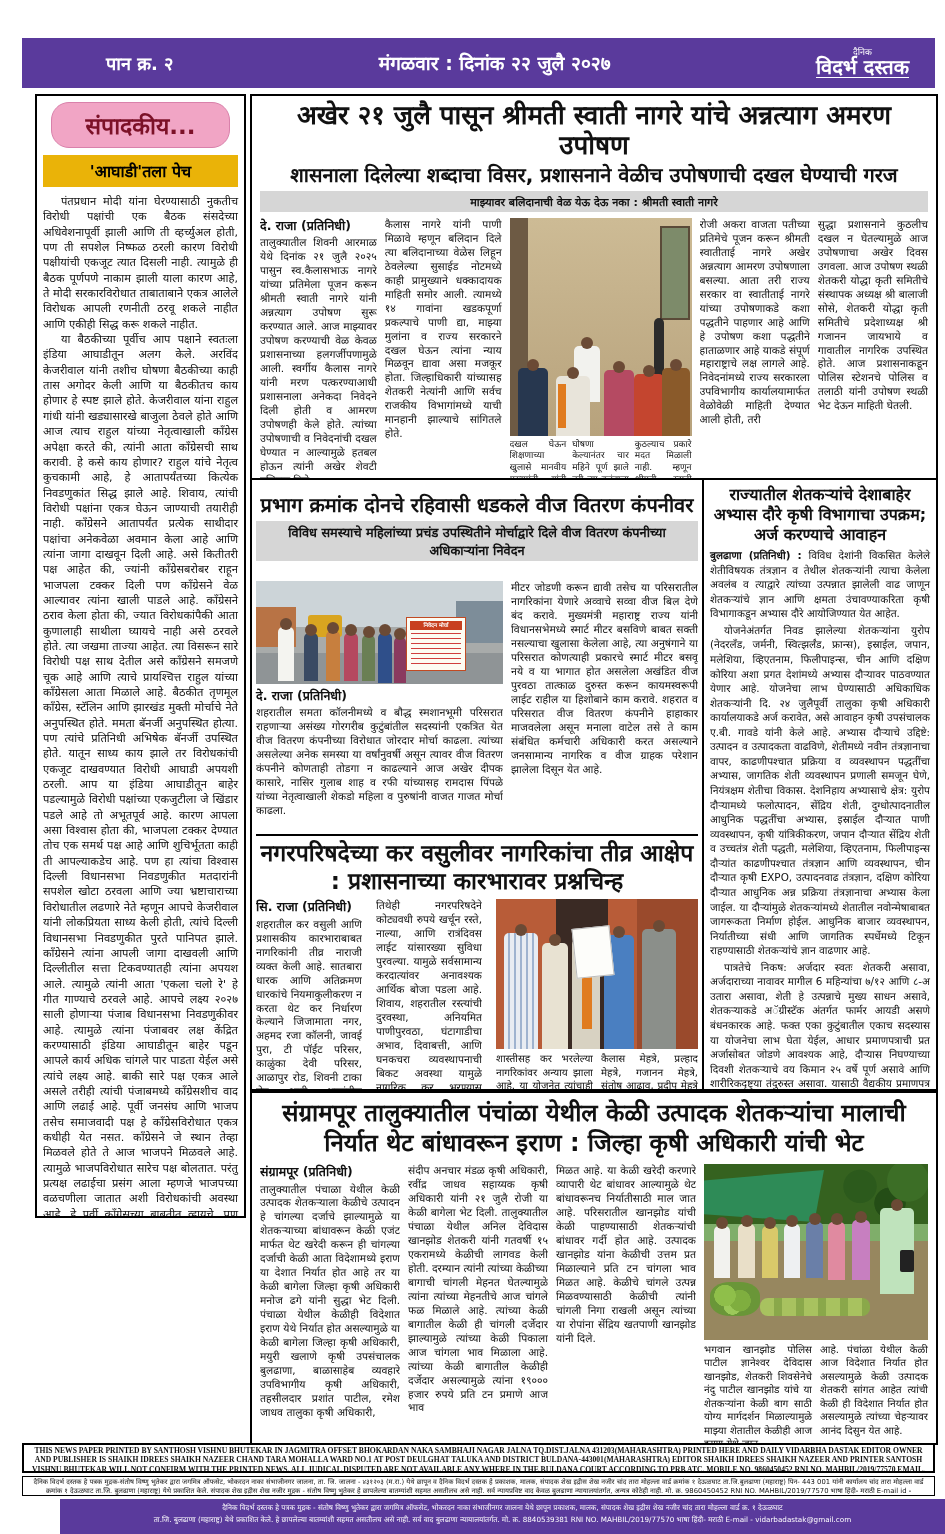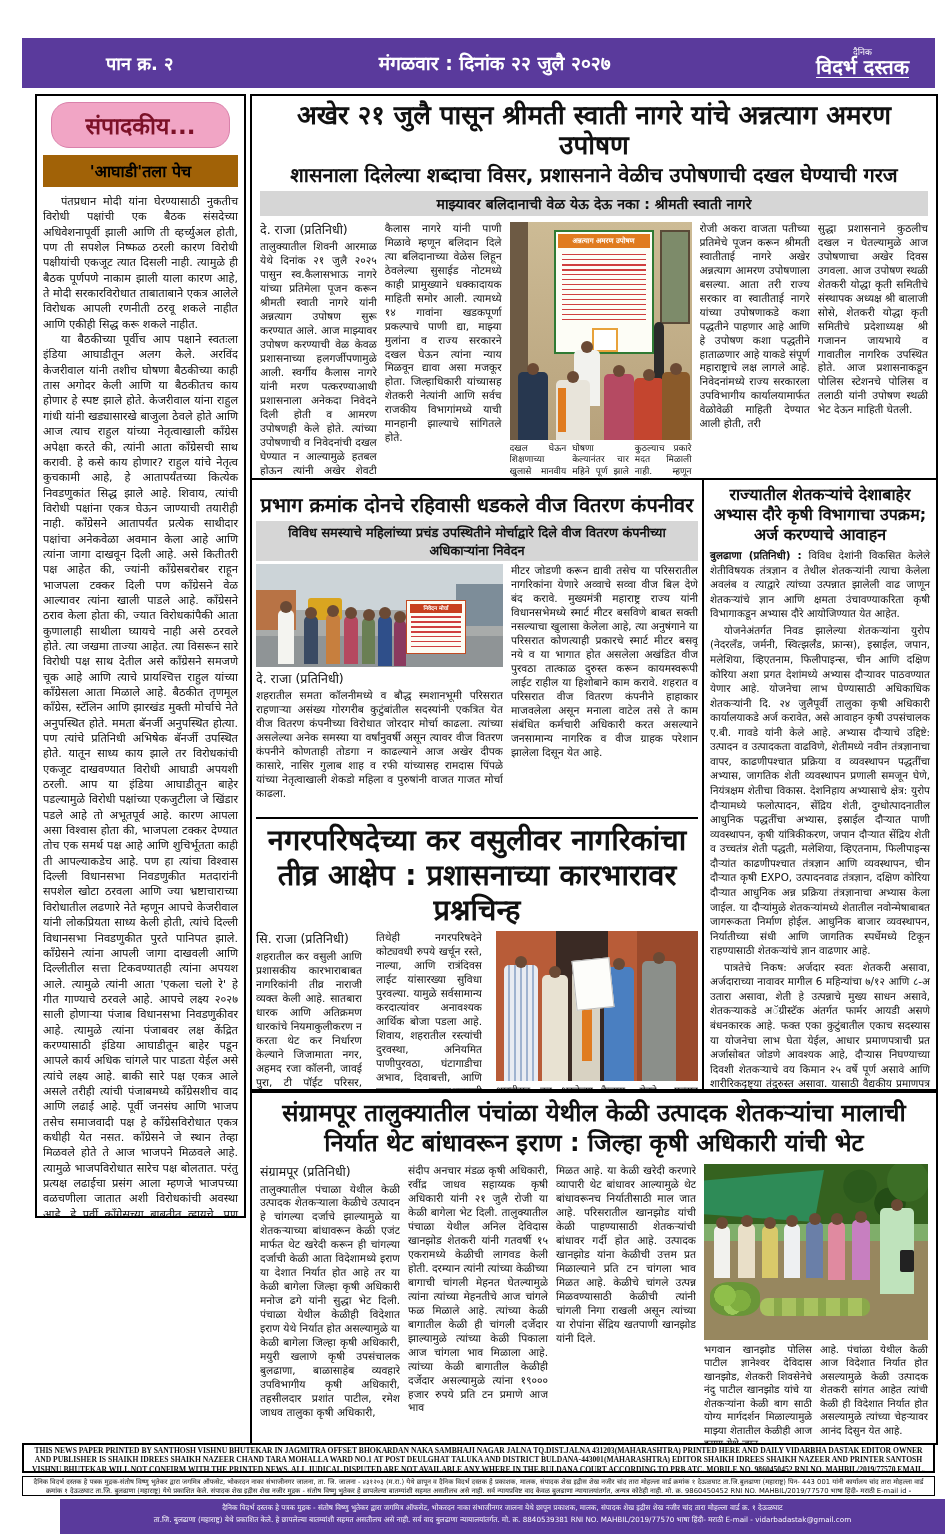--- a/index.html
+++ b/index.html
@@ -11,43 +11,43 @@
   .topbar .pageno{margin-left:84px;font-size:18px;font-weight:bold;}
   .topbar .date{flex:1;text-align:center;font-size:19px;font-weight:bold;}
   .masthead{margin-right:26px;text-align:center;line-height:1;}
   .masthead .small{font-size:9px;display:block;}
   .masthead .big{font-size:20px;font-weight:bold;display:block;border-bottom:1px solid #fff;}
   
   .editorial{position:absolute;left:35px;top:94px;width:211px;height:1124px;border:2px solid #000;
              box-sizing:border-box;padding:4px 6px;overflow:hidden;}
   .ed-pink{margin:2px 8px;background:#f1a5c5;border:1px solid #d髙;border:1px solid #d981ab;border-radius:18px;
            color:#7c1128;font-size:23px;font-weight:bold;text-align:center;padding:6px 2px;}
-  .ed-cyan{margin:7px 0;background:#a16207;font-size:16px;font-weight:bold;text-align:center;padding:5px 2px;color:#000;}
+  .ed-cyan{margin:7px 0;background:#eab308;font-size:16px;font-weight:bold;text-align:center;padding:5px 2px;color:#000;}
   .ed-body{font-size:11.2px;line-height:1.37;text-align:justify;}
   .ed-body p{margin:0;text-indent:18px;}
   
   .main{position:absolute;left:250px;top:94px;width:688px;}
   .box{border:2px solid #000;box-sizing:border-box;}
   .a1{height:386px;overflow:hidden;}
   .a1 .h1{font-size:26px;font-weight:bold;text-align:center;line-height:1.15;padding:5px 8px 0;}
   .a1 .h2{font-size:20px;font-weight:bold;text-align:center;line-height:1.15;padding:3px 8px;}
   .subbar{background:#d6d6d6;font-weight:bold;text-align:center;margin:1px 8px;padding:3px 2px;}
-  .a1 .subbar{font-size:14px;}
+  .a1 .subbar{font-size:11px;}
   .cols{display:flex;gap:8px;padding:5px 8px;}
   .ncol{font-size:10.6px;line-height:1.32;text-align:justify;overflow:hidden;}
-  .byline{font-size:12.5px;font-weight:normal;margin:0 0 2px;}
+  .byline{font-size:12.5px;font-weight:bold;margin:0 0 2px;}
   
   .middle{display:flex;height:611px;border-left:2px solid #000;border-right:2px solid #000;
           border-bottom:2px solid #000;box-sizing:border-box;overflow:hidden;}
   .mid-left{width:452px;border-right:2px solid #000;box-sizing:border-box;padding:9px 4px;}
   .mid-right{flex:1;padding:2px 6px;overflow:hidden;}
   .a2h{font-size:20px;font-weight:bold;text-align:center;padding:2px 0;}
-  .a2sub{background:#d6d6d6;font-size:12.8px;font-weight:bold;text-align:center;padding:2px;margin:1px 0 3px;}
+  .a2sub{background:#d6d6d6;font-size:12.8px;font-weight:bold;text-align:center;padding:2px;margin:1px 0 20px;}
   .a2row{display:flex;gap:8px;height:255px;border-bottom:2px solid #000;padding-bottom:4px;box-sizing:border-box;}
-  .a3h{font-size:29px;font-weight:bold;text-align:center;line-height:1.2;padding:4px 2px;}
+  .a3h{font-size:23px;font-weight:bold;text-align:center;line-height:1.2;padding:4px 2px;}
   .a4h{font-size:16px;font-weight:bold;text-align:center;line-height:1.25;padding:3px 0;}
   .a4body{font-size:10.4px;line-height:1.4;text-align:justify;}
   .a4body p{margin:0 0 2px;text-indent:14px;}
   .a4body p.first{text-indent:0;}
   
   .a5{height:354px;margin-top:0;overflow:hidden;}
   .a5h{font-size:24px;font-weight:bold;text-align:center;line-height:1.25;padding:5px 26px 2px;}
   
   .f1{position:absolute;left:22px;top:1443px;width:913px;height:30px;border:2px solid #000;box-sizing:border-box;
       font-family:"Liberation Serif",serif;font-weight:bold;font-size:7.6px;line-height:1.22;text-align:center;padding:1px 6px;overflow:hidden;}
@@ -96,25 +96,20 @@
       <div class="cols">
         <div class="ncol" style="width:125px">
           <div class="byline">दे. राजा (प्रतिनिधी)</div>
           <span>तालुक्यातील शिवनी आरमाळ येथे दिनांक २१ जुलै २०२५ पासुन स्व.कैलासभाऊ नागरे यांच्या प्रतिमेला पूजन करून श्रीमती स्वाती नागरे यांनी अन्नत्याग उपोषण सुरू करण्यात आले. आज माझ्यावर उपोषण करण्याची वेळ केवळ प्रशासनाच्या हलगर्जीपणामुळे आली. स्वर्गीय कैलास नागरे यांनी मरण पत्करण्याआधी प्रशासनाला अनेकदा निवेदने दिली होती व आमरण उपोषणही केले होते. त्यांच्या उपोषणाची व निवेदनांची दखल घेण्यात न आल्यामुळे हतबल होऊन त्यांनी अखेर शेवटी बलिदान दिले.</span>
         </div>
         <div class="ncol" style="width:125px">कैलास नागरे यांनी पाणी मिळावे म्हणून बलिदान दिले त्या बलिदानाच्या वेळेस लिहून ठेवलेल्या सुसाईड नोटमध्ये काही प्रामुख्याने धक्कादायक माहिती समोर आली. त्यामध्ये १४ गावांना खडकपूर्णा प्रकल्पाचे पाणी द्या, माझ्या मुलांना व राज्य सरकारने दखल घेऊन त्यांना न्याय मिळवून द्यावा असा मजकूर होता. जिल्हाधिकारी यांच्यासह शेतकरी नेत्यांनी आणि सर्वच राजकीय विभागांमध्ये याची मानहानी झाल्याचे सांगितले होते.</div>
         <div style="width:182px">
           <div class="ph" style="width:182px;height:218px;background:linear-gradient(#cdbb95,#b7a27c)">
             <div style="left:0;top:0;width:18px;height:218px;background:#6d5a44"></div>
             <div style="left:150px;top:8px;width:26px;height:90px;background:#7d8b6a;border:2px solid #5a4a38"></div>
-            <div style="left:44px;top:8px;width:96px;height:120px;background:#fdfdf6;border:2px solid #2f7a33">
-              <div style="left:2px;top:2px;right:2px;height:14px;background:#e07b1f;color:#fff;font-size:7px;font-weight:bold;text-align:center;line-height:14px">अन्नत्याग अमरण उपोषण</div>
-              <div class="redlines" style="left:6px;top:22px;right:6px;height:70px"></div>
-              <div style="left:36px;top:96px;width:22px;height:20px;background:#fff;border:2px solid #e8a23a"></div>
-            </div>
             <div style="left:144px;top:100px;width:10px;height:60px;background:#2b2b2b;border-radius:5px"></div>
             <div class="fig" style="left:64px;top:128px;width:26px;height:56px;background:#f2f2ee"></div>
             <div class="fig" style="left:8px;top:150px;width:30px;height:68px;background:#27374f"></div>
             <div class="fig" style="left:46px;top:158px;width:34px;height:60px;background:#e8e4da"></div>
             <div style="left:48px;top:166px;width:8px;height:44px;background:#e07b1f"></div>
             <div class="fig" style="left:94px;top:152px;width:30px;height:66px;background:#b54a62"></div>
             <div class="fig" style="left:124px;top:156px;width:30px;height:62px;background:#c4452f"></div>
             <div class="fig" style="left:152px;top:150px;width:28px;height:68px;background:#8a5a2a"></div>
           </div>
           <div style="column-count:3;column-gap:6px;font-size:9px;line-height:1.3;text-align:justify;margin-top:3px;height:52px;overflow:hidden">दखल घेऊन शिक्षणाच्या खुलासे मानवीय मुख्यमंत्री यांनी घोषणा केल्यानंतर चार महिने पूर्ण झाले तरी त्या कुटुंबाला कुठल्याच प्रकारे मदत मिळाली नाही. म्हणून श्रीमती स्वाती नागरे यांनी अखेर अन्नत्याग आमरण उपोषण करण्याचा निर्णय घेतला व माझ्यावर बलिदानाची वेळ येऊ देऊ नका असे निवेदन दिले. दिनांक २१ जुलै</div>

